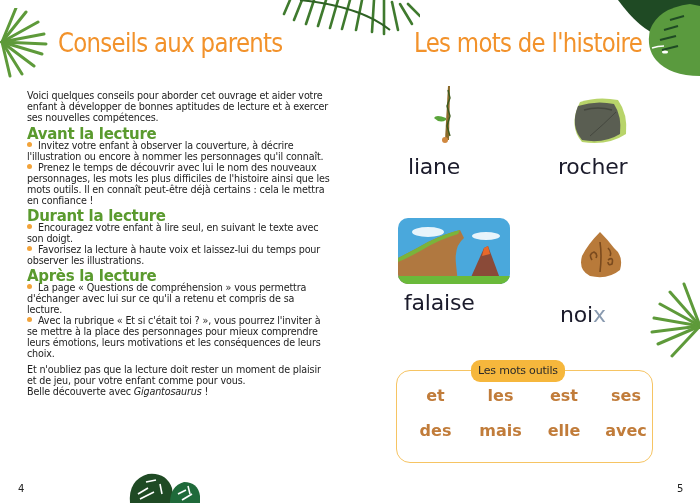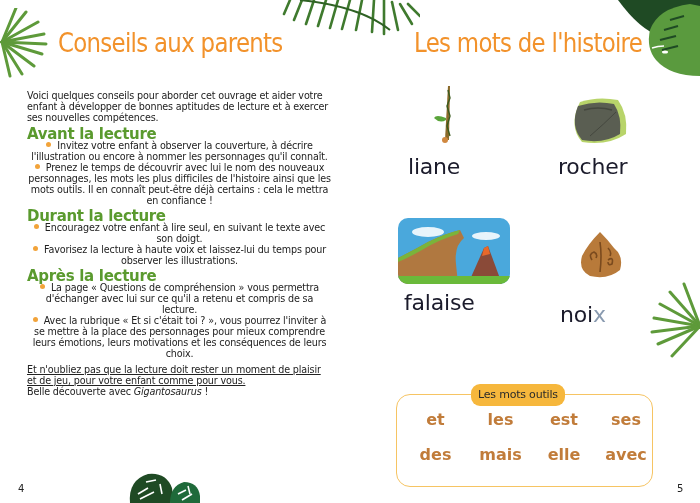--- a/index.html
+++ b/index.html
@@ -41,31 +41,31 @@
   .body-text p { margin: 0; }
   .intro { margin-bottom: 6px !important; }
   .section-head {
     color: #5a9a2e;
     font-weight: bold;
     font-size: 15px;
     margin-top: 1px;
     margin-bottom: 1px;
     letter-spacing: -0.3px;
   }
-  .bullet-item { position: relative; text-align: center; }
+  .bullet-item { position: relative; }
   .bullet {
     display: inline-block;
     width: 5px; height: 5px;
     border-radius: 50%;
     background: #f2a33a;
     margin-right: 6px;
     vertical-align: 2px;
   }
   .section { margin-bottom: 5px; }
-  .closing { margin-top: 5px; text-decoration: underline; }
+  .closing { margin-top: 5px; }
   .sign { margin-top: 6px; }
   em { font-style: italic; }
 
   .page-num {
     position: absolute;
     font-size: 10px;
     color: #222;
     top: 483px;
   }
   .page-num-left { left: 18px; }
@@ -84,21 +84,20 @@
   .noix-x { color: #8a9bb0; }
 
   .tools-box {
     position: absolute;
     left: 46px;
     top: 370px;
     width: 257px;
     height: 93px;
     border: 1.5px solid #f6c463;
     border-radius: 14px;
-    margin-top: 24px;
   }
   .tools-badge {
     position: absolute;
     left: 74px;
     top: -11px;
     height: 22px;
     padding: 0 7px;
     background: #f6b73c;
     border-radius: 9px;
     font-size: 11px;

